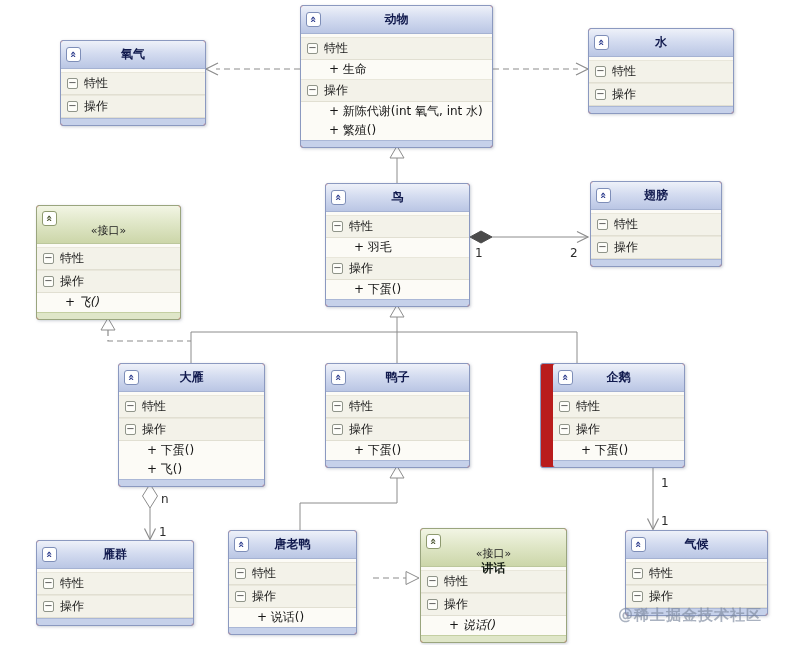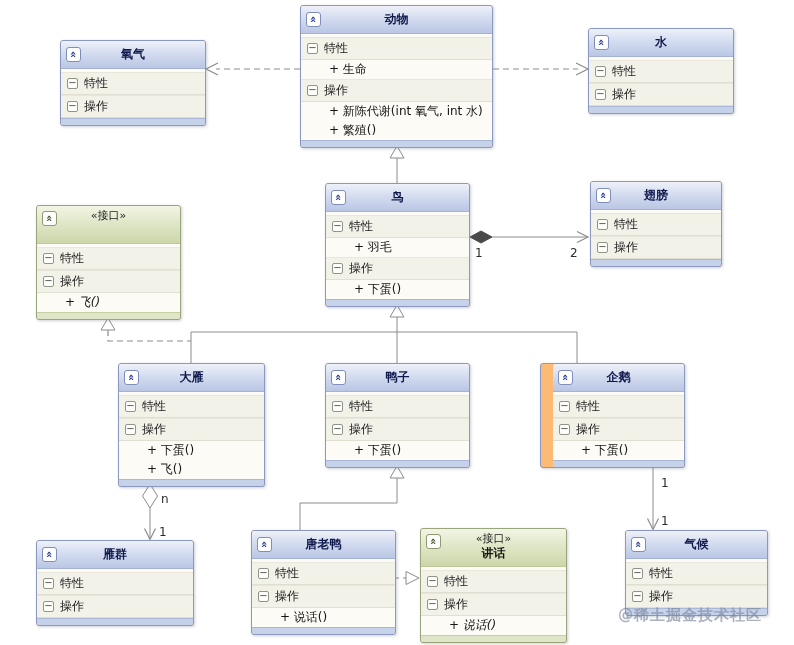--- a/index.html
+++ b/index.html
@@ -6,21 +6,21 @@
   body{
     width:794px;height:645px;position:relative;background:#ffffff;
     font-family:"DejaVu Sans","Liberation Sans",sans-serif;
     overflow:hidden;
   }
   #connector-layer{position:absolute;left:0;top:0;z-index:1;}
   #boxes-layer{position:absolute;left:0;top:0;width:794px;height:645px;z-index:2;}
 
   .uml-box{
     position:absolute;border:1px solid #8b99c0;border-radius:3px;
-    background:#fdba74;box-shadow:1px 1px 3px rgba(110,120,140,.35);
+    background:#b91c1c;box-shadow:1px 1px 3px rgba(110,120,140,.35);
     box-sizing:border-box;
   }
   .uml-box.interface{border-color:#9aa57e;}
 
   .box-header{
     position:relative;height:27px;text-align:center;
     background:linear-gradient(180deg,#eef1f9 0%,#d4dcf0 45%,#bac6e4 100%);
     border-bottom:1px solid #a5b2d2;border-radius:2px 2px 0 0;
   }
   .interface .box-header{
@@ -33,21 +33,21 @@
     border:1px solid #7e8eb8;border-radius:3px;background:#fff;
     display:flex;align-items:center;justify-content:center;cursor:pointer;
   }
   .interface .collapse-btn{top:5px;border-color:#8e9a6f;}
   .chev{
     display:inline-block;transform:rotate(90deg);
     font-size:11px;font-weight:bold;color:#2b3a8c;line-height:1;
   }
   .interface .chev{color:#4a5430;}
   .header-text{width:100%;}
-  .stereotype{font-size:11px;line-height:13px;padding-top:3px;color:#222;}
+  .stereotype{font-size:11px;line-height:13px;padding-top:18px;color:#222;}
   .title{font-size:12px;font-weight:bold;color:#10194d;line-height:27px;}
   .interface .title{line-height:17px;color:#101810;}
 
   .box-body{padding-top:3px;background:#fcfbf6;}
   .section-row{
     display:flex;align-items:center;gap:6px;height:21px;padding:0 6px;
     background:#f3f2e9;border-bottom:1px solid #e1dfd2;border-top:1px solid #e9e7db;
     font-size:12px;color:#1a1a1a;
   }
   .minus-box{
@@ -366,21 +366,21 @@
           <span class="minus-box">−</span>
           <span>特性</span>
         </div>
         <div class="section-row">
           <span class="minus-box">−</span>
           <span>操作</span>
         </div>
       </div>
     <div class="box-footer"></div>
   </div>
-    <div class="uml-box" style="left: 228px; top: 530px; width: 145px; margin-left: 23px;">
+    <div class="uml-box" style="left: 228px; top: 530px; width: 129px;">
     <div class="box-header">
       <span class="collapse-btn">
           <span class="chev">«</span>
         </span>
       <div class="header-text">
 
         <div class="title">唐老鸭</div>
       </div>
     </div>
     <div class="box-body">

